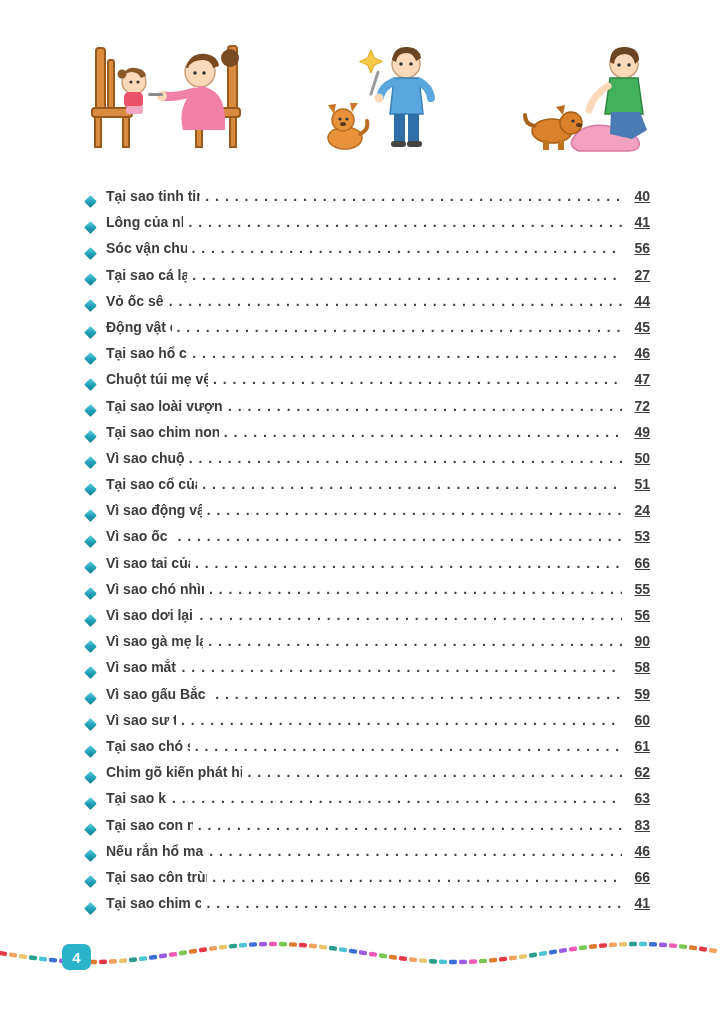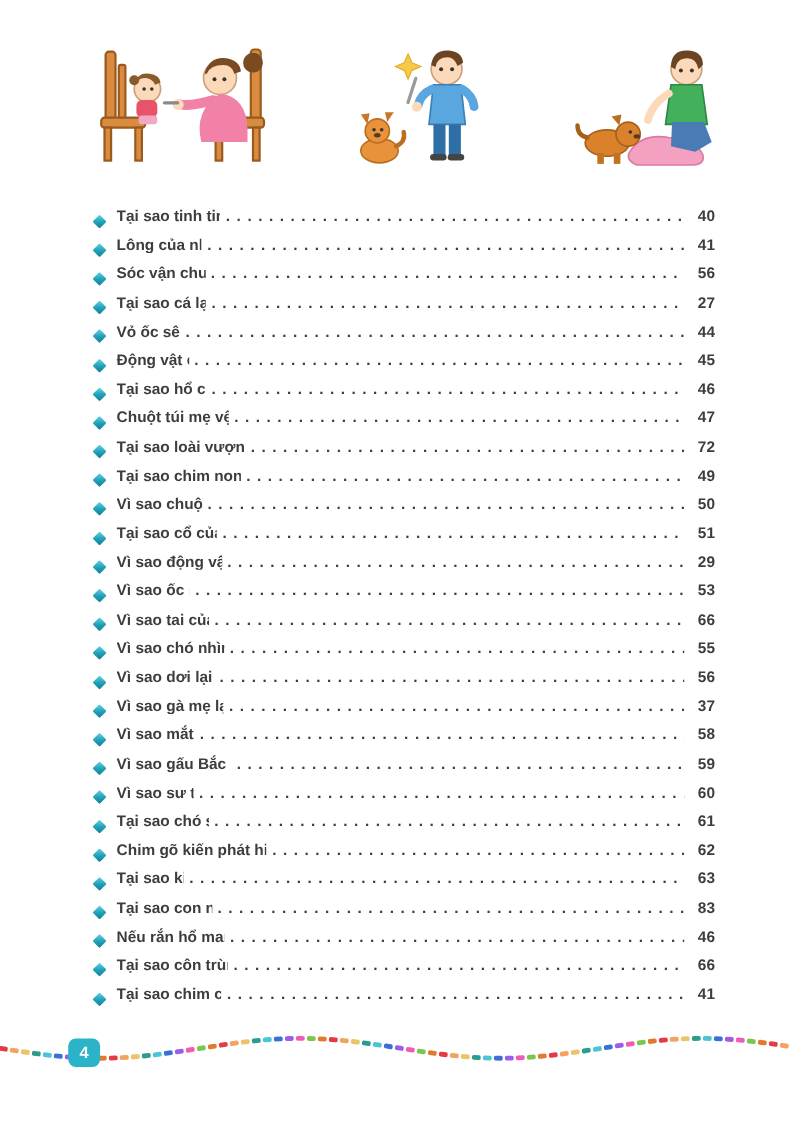--- a/index.html
+++ b/index.html
@@ -62,20 +62,21 @@
     min-width:10px;
     overflow:hidden;
     margin:0 4px 0 5px;
     letter-spacing:1px;
     color:var(--text-color);
   }
   .toc-page{
     flex:none;
     width:24px;
     text-align:right;
+    text-decoration:underline;
   }
   
   .wave{
     position:absolute;
     left:0;top:934px;
     width:720px;height:40px;
   }
   .page-bubble{
     position:absolute;
     left:62px;top:944px;
@@ -295,21 +296,21 @@
       <span class="diamond"></span>
       <span class="toc-title">Tại sao cổ của hươu cao cổ lại dài như vậy?</span>
       <span class="toc-leader">. . . . . . . . . . . . . . . . . . . . . . . . . . . . . . . . . . . . . . . . . . . . . . . . . . . . . . . . . . . . . . . . . . . . . . . . . . . . . . . . . . . . . . . . . . . . . . . . . . . . . . . . . . . . . . . . . . . . . . . . . . . . . . . . . . . . . . . . . . . . </span>
       <span class="toc-page">51</span>
     </div>
 
     <div class="toc-row">
       <span class="diamond"></span>
       <span class="toc-title">Vì sao động vật lại không dùng bấm móng tay?</span>
       <span class="toc-leader">. . . . . . . . . . . . . . . . . . . . . . . . . . . . . . . . . . . . . . . . . . . . . . . . . . . . . . . . . . . . . . . . . . . . . . . . . . . . . . . . . . . . . . . . . . . . . . . . . . . . . . . . . . . . . . . . . . . . . . . . . . . . . . . . . . . . . . . . . . . . </span>
-      <span class="toc-page">29</span>
+      <span class="toc-page">24</span>
     </div>
 
     <div class="toc-row">
       <span class="diamond"></span>
       <span class="toc-title">Vì sao ốc sên lại bò chậm thế?</span>
       <span class="toc-leader">. . . . . . . . . . . . . . . . . . . . . . . . . . . . . . . . . . . . . . . . . . . . . . . . . . . . . . . . . . . . . . . . . . . . . . . . . . . . . . . . . . . . . . . . . . . . . . . . . . . . . . . . . . . . . . . . . . . . . . . . . . . . . . . . . . . . . . . . . . . . </span>
       <span class="toc-page">53</span>
     </div>
 
     <div class="toc-row">
@@ -330,21 +331,21 @@
       <span class="diamond"></span>
       <span class="toc-title">Vì sao dơi lại treo ngược mình lên để ngủ?</span>
       <span class="toc-leader">. . . . . . . . . . . . . . . . . . . . . . . . . . . . . . . . . . . . . . . . . . . . . . . . . . . . . . . . . . . . . . . . . . . . . . . . . . . . . . . . . . . . . . . . . . . . . . . . . . . . . . . . . . . . . . . . . . . . . . . . . . . . . . . . . . . . . . . . . . . . </span>
       <span class="toc-page">56</span>
     </div>
 
     <div class="toc-row">
       <span class="diamond"></span>
       <span class="toc-title">Vì sao gà mẹ lại kêu "cục tác" sau khi đẻ trứng?</span>
       <span class="toc-leader">. . . . . . . . . . . . . . . . . . . . . . . . . . . . . . . . . . . . . . . . . . . . . . . . . . . . . . . . . . . . . . . . . . . . . . . . . . . . . . . . . . . . . . . . . . . . . . . . . . . . . . . . . . . . . . . . . . . . . . . . . . . . . . . . . . . . . . . . . . . . </span>
-      <span class="toc-page">37</span>
+      <span class="toc-page">90</span>
     </div>
 
     <div class="toc-row">
       <span class="diamond"></span>
       <span class="toc-title">Vì sao mắt cá vàng lại lồi to vậy?</span>
       <span class="toc-leader">. . . . . . . . . . . . . . . . . . . . . . . . . . . . . . . . . . . . . . . . . . . . . . . . . . . . . . . . . . . . . . . . . . . . . . . . . . . . . . . . . . . . . . . . . . . . . . . . . . . . . . . . . . . . . . . . . . . . . . . . . . . . . . . . . . . . . . . . . . . . </span>
       <span class="toc-page">58</span>
     </div>
 
     <div class="toc-row">

